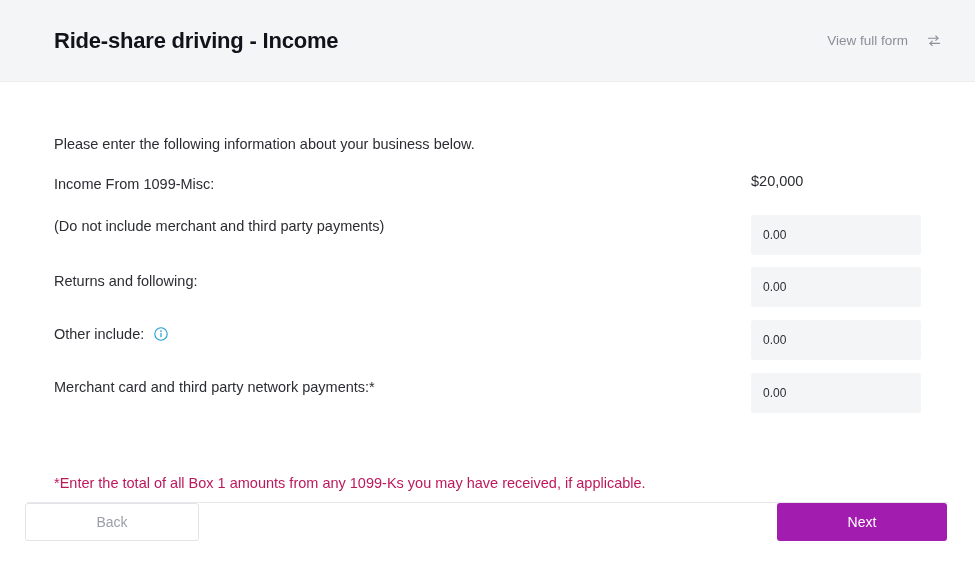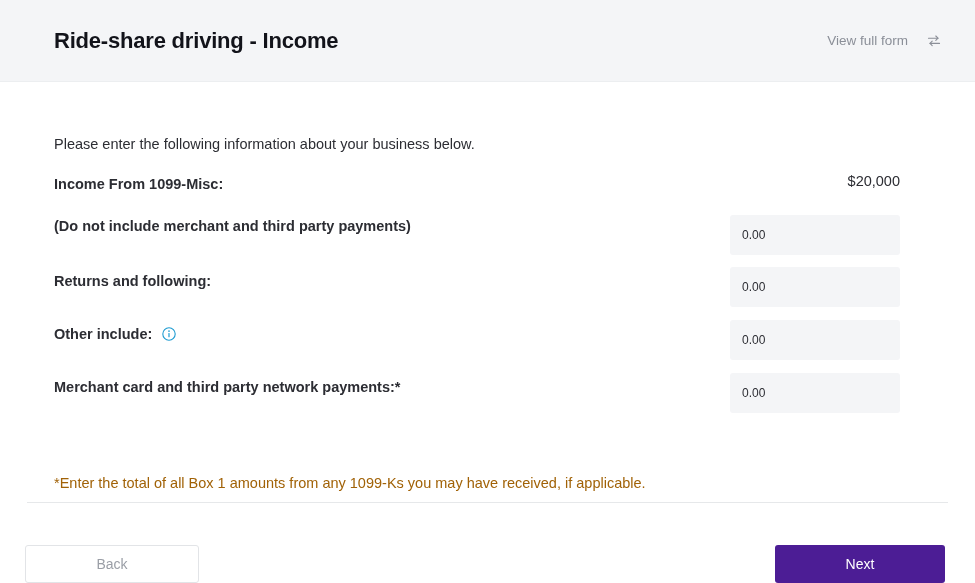--- a/index.html
+++ b/index.html
@@ -46,21 +46,21 @@
   .view-full-form .swap-icon {
     display: inline-flex;
     align-items: center;
     justify-content: center;
     width: 14px;
     height: 14px;
   }
 
   
   .content {
-    padding: 54px 75px 0 54px;
+    padding: 54px 54px 0 54px;
     position: relative;
     height: 417px;
   }
   .intro {
     font-size: 14.5px;
     color: #2c2d33;
     margin-bottom: 18px;
   }
 
   .rows { position: relative; }
@@ -75,28 +75,27 @@
     font-size: 14.5px;
     color: #2c2d33;
     line-height: 1.55;
     padding-top: 3px;
   }
   .row-sub {
     font-size: 14.5px;
     color: #2c2d33;
     line-height: 1.55;
   }
-  .label-block { max-width: 600px; font-weight: bold; }
+  .label-block { max-width: 600px; }
 
   .value-static {
     font-size: 14.5px;
     color: #2c2d33;
     width: 170px;
     padding-top: 3px;
-    text-align: right;
   }
 
   .field {
     width: 170px;
     height: 40px;
     background: #f4f5f7;
     border: none;
     border-radius: 3px;
     font-family: "Liberation Sans", sans-serif;
     font-size: 12px;
@@ -115,59 +114,59 @@
     vertical-align: -2px;
     cursor: pointer;
   }
 
   .spacer-1 { height: 15px; }
   .spacer-2 { height: 12px; }
   .spacer-3 { height: 13px; }
 
   .footnote {
     font-size: 14.5px;
-    color: #a16207;
+    color: #be185d;
     margin-top: 62px;
   }
 
   
   .divider {
     position: absolute;
     left: 27px;
     right: 27px;
     top: 502px;
     height: 1px;
     background: #e6e8ea;
   }
   .footer {
     position: absolute;
     left: 0;
-    right: 10px;
+    right: 0;
     top: 503px;
     height: 80px;
     display: flex;
-    align-items: flex-end;
+    align-items: flex-start;
     justify-content: space-between;
-    padding: 0 20px 0 25px;
+    padding: 0 28px 0 25px;
   }
   .btn-back {
     width: 174px;
     height: 38px;
     background: #ffffff;
     border: 1px solid #e2e4e7;
     border-radius: 3px;
     color: #9a9ea6;
     font-size: 14px;
     font-family: "Liberation Sans", sans-serif;
     cursor: pointer;
   }
   .btn-next {
     width: 170px;
     height: 38px;
-    background: #4c1d95;
+    background: #a21caf;
     border: none;
     border-radius: 3px;
     color: #ffffff;
     font-size: 14px;
     font-family: "Liberation Sans", sans-serif;
     cursor: pointer;
   }
 </style>
 </head>
 <body>

